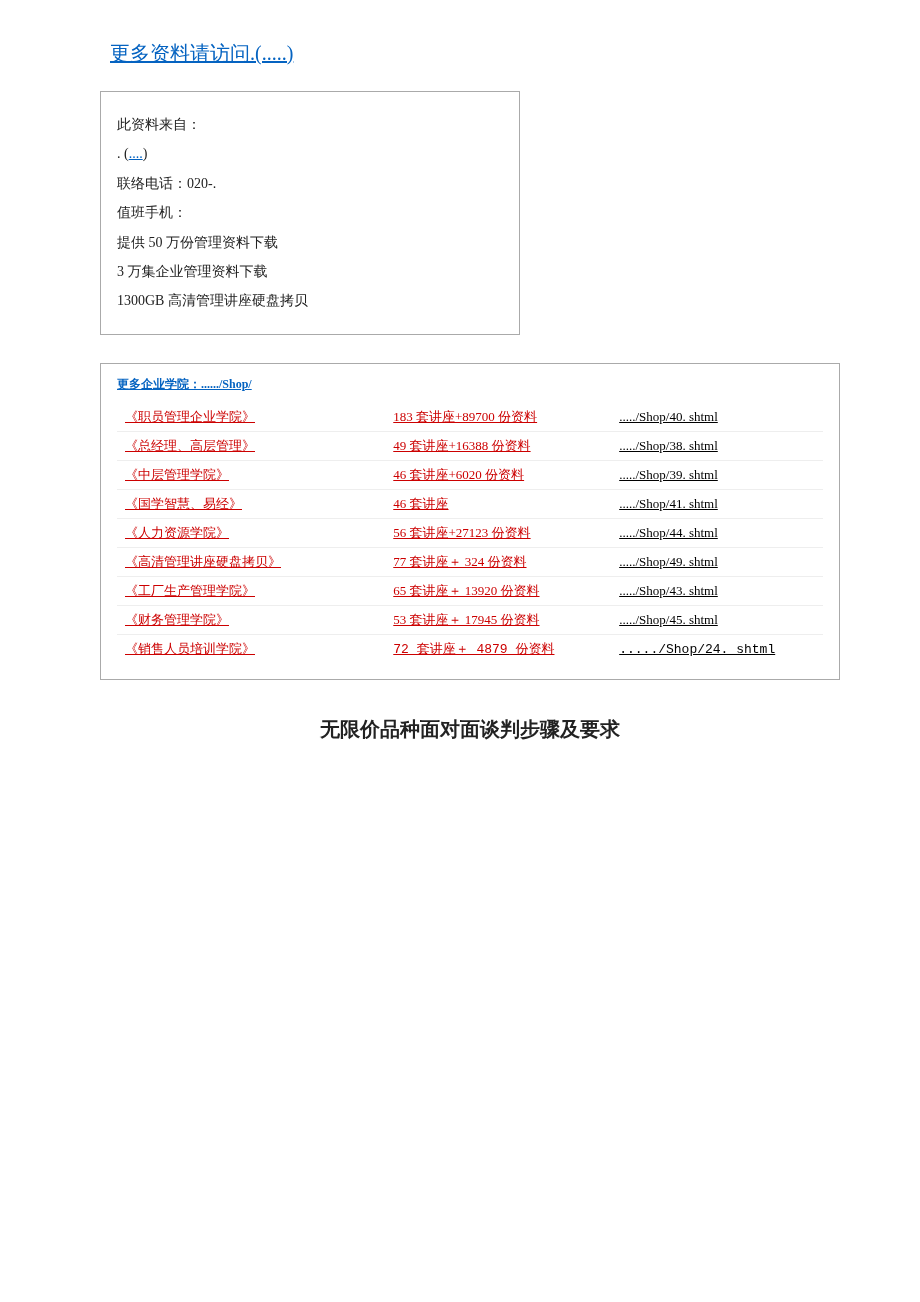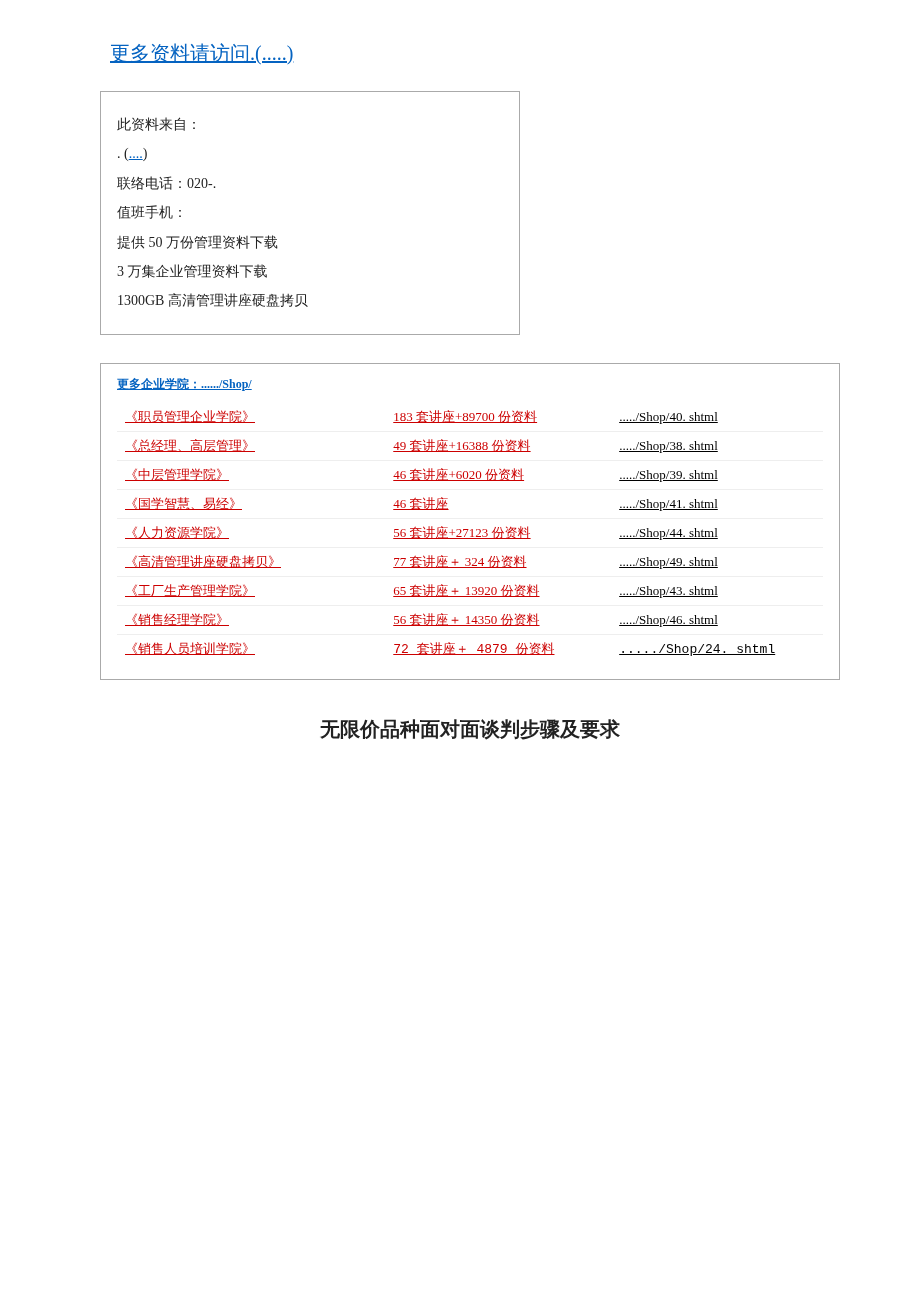--- a/index.html
+++ b/index.html
@@ -164,23 +164,23 @@
             <td class="cell-name"><a class="red-link" href="#">《高清管理讲座硬盘拷贝》</a></td>
             <td class="cell-count"><a class="red-link" href="#">77 套讲座＋ 324 份资料</a></td>
             <td class="cell-url"><a class="orange-link" href="#">...../Shop/49. shtml</a></td>
           </tr>
           <tr>
             <td class="cell-name"><a class="red-link" href="#">《工厂生产管理学院》</a></td>
             <td class="cell-count"><a class="red-link" href="#">65 套讲座＋ 13920 份资料</a></td>
             <td class="cell-url"><a class="orange-link" href="#">...../Shop/43. shtml</a></td>
           </tr>
           <tr>
-            <td class="cell-name"><a class="red-link" href="#">《销售经理学院》</a></td>
-            <td class="cell-count"><a class="red-link" href="#">56 套讲座＋ 14350 份资料</a></td>
-            <td class="cell-url"><a class="orange-link" href="#">...../Shop/46. shtml</a></td>
+            <td class="cell-name"><a class="red-link" href="#">《财务管理学院》</a></td>
+            <td class="cell-count"><a class="red-link" href="#">53 套讲座＋ 17945 份资料</a></td>
+            <td class="cell-url"><a class="orange-link" href="#">...../Shop/45. shtml</a></td>
           </tr>
           <tr>
             <td class="cell-name"><a class="red-link" href="#">《销售人员培训学院》</a></td>
             <td class="cell-count"><a class="red-link" href="#">72 套讲座＋ 4879 份资料</a></td>
             <td class="cell-url"><a class="orange-link" href="#">...../Shop/24. shtml</a></td>
           </tr>
         </tbody>
     </table>
   </div>
 

